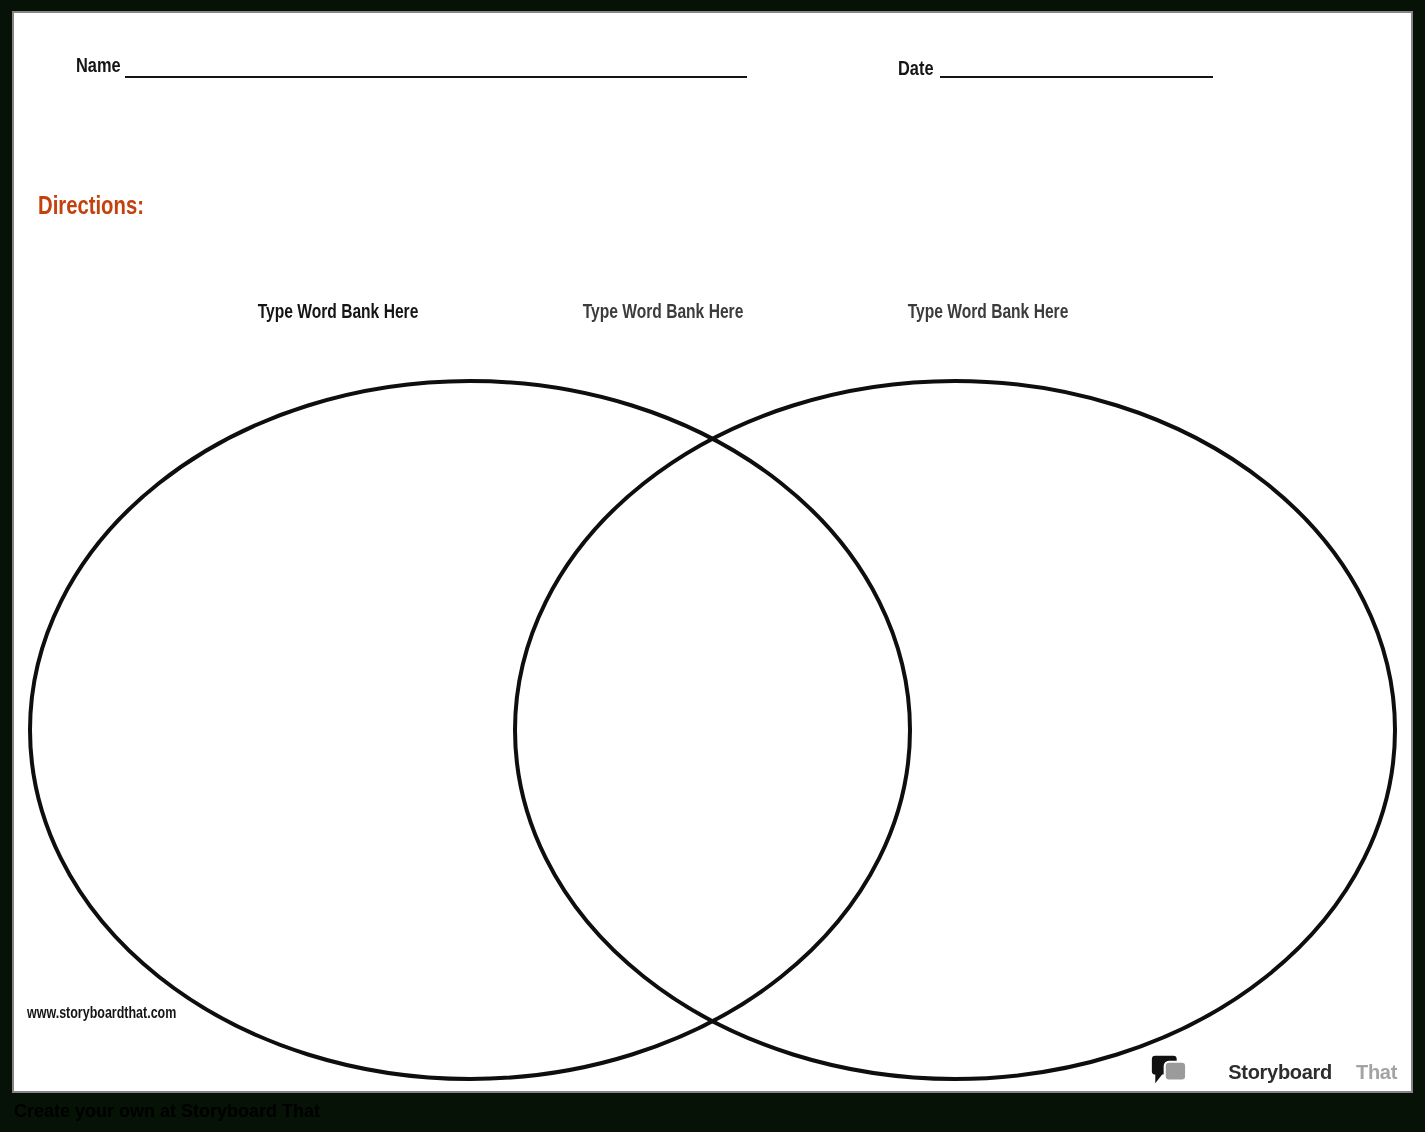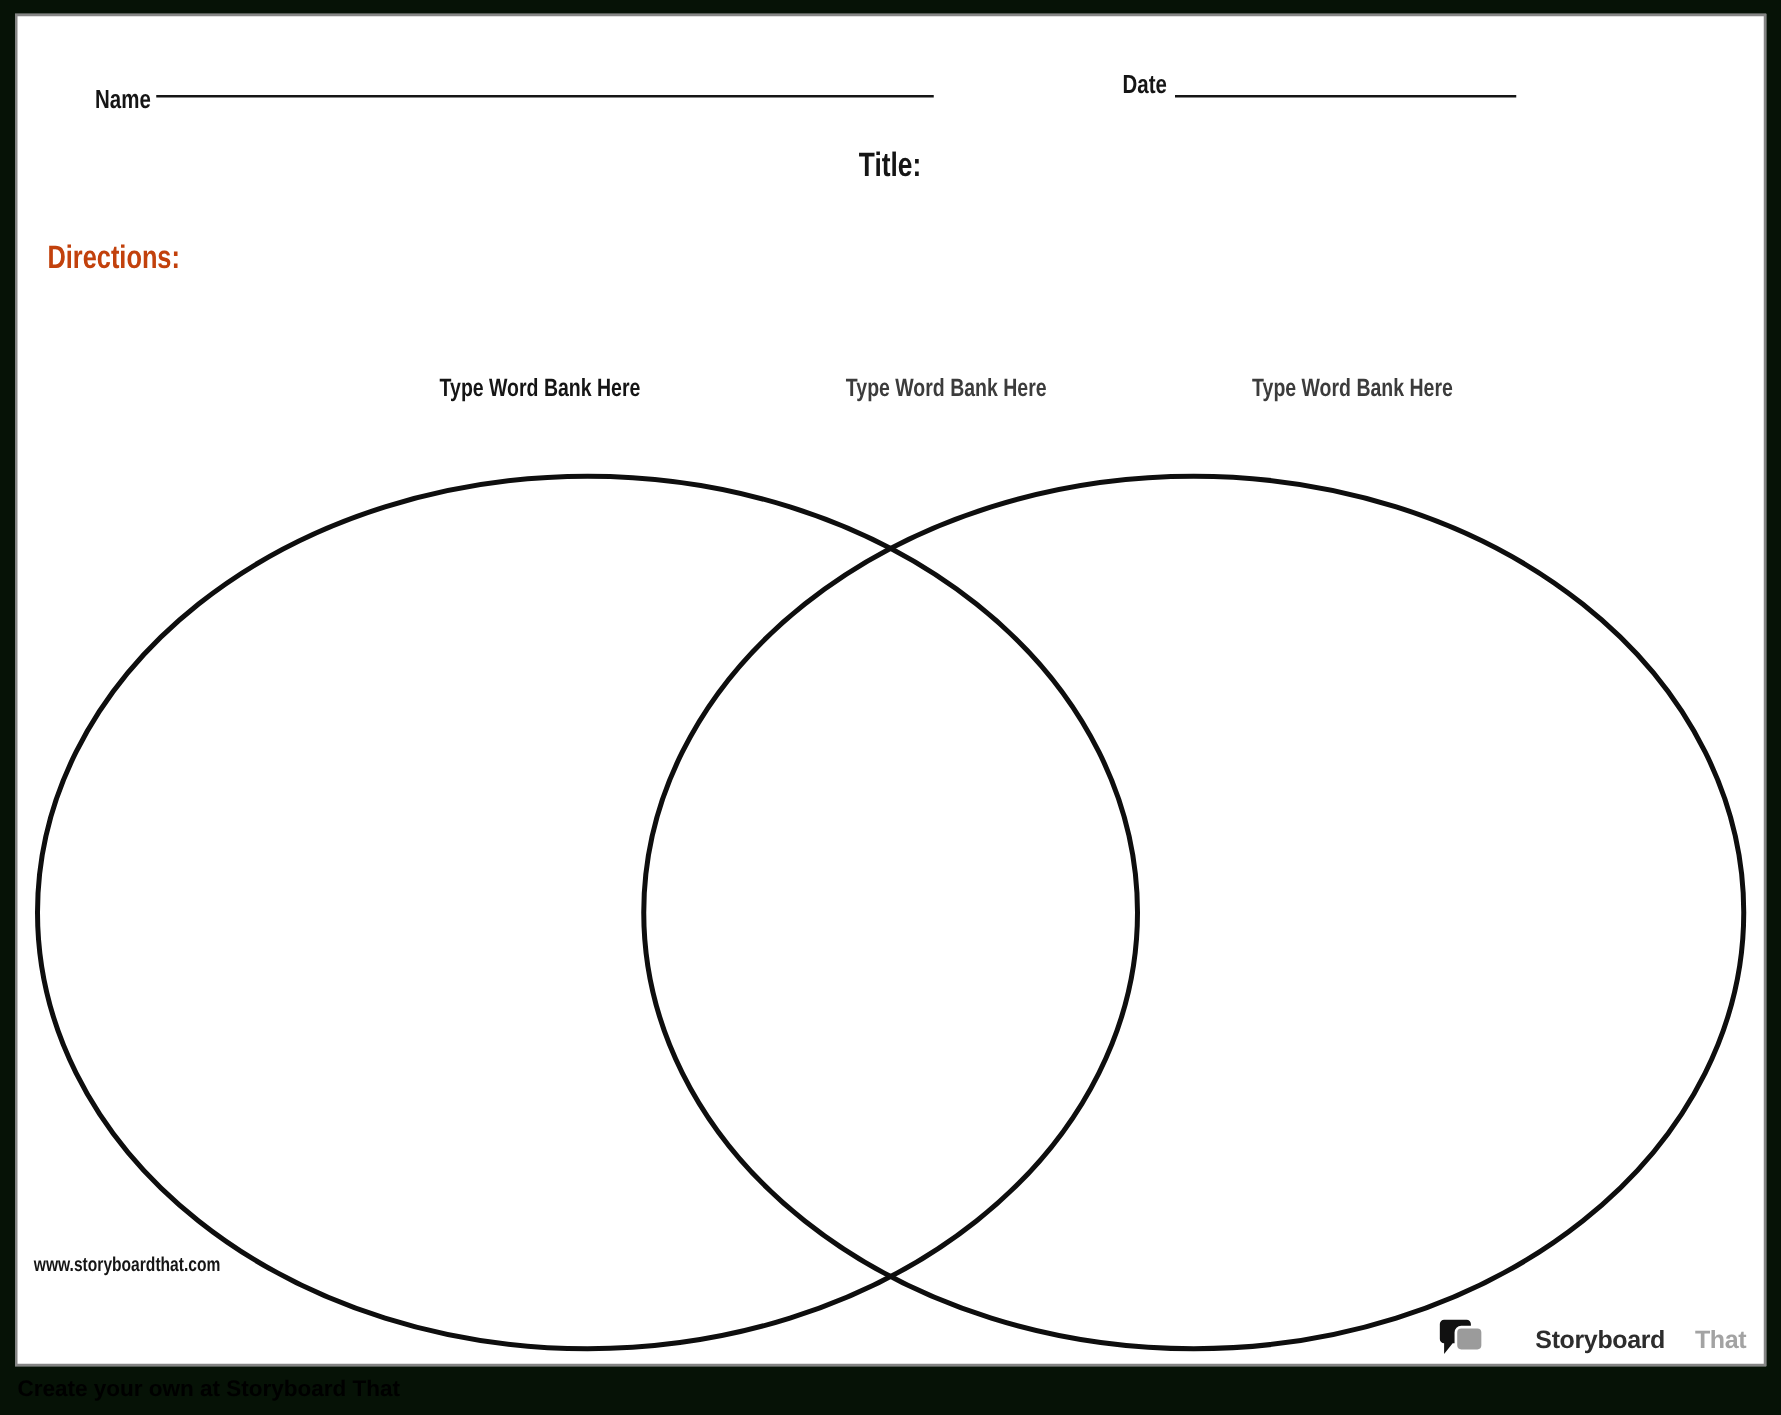--- a/index.html
+++ b/index.html
@@ -38,21 +38,21 @@
     transform-origin: 50% 50%;
     white-space: nowrap;
   }
   .field-label {
     position: absolute;
     font-weight: bold;
     font-size: 21px;
     line-height: 20px;
     color: #151515;
   }
-  .name-label { left: 62px; top: 57px; }
+  .name-label { left: 62px; top: 42px; }
   .date-label { left: 884px; top: 45px; text-decoration: underline; }
   .field-line {
     position: absolute;
     top: 45px;
     height: 18px;
     border-bottom: 2px solid #151515;
   }
   .name-line { left: 111px; width: 622px; }
   .date-line { left: 926px; width: 273px; }
   .title-row {
@@ -72,21 +72,21 @@
     top: 182px;
     font-weight: bold;
     font-size: 26px;
     line-height: 21px;
     color: #c2410c;
   }
   .wordbank-label {
     position: absolute;
     top: 288px;
     width: 300px;
-    text-align: right;
+    text-align: left;
     font-weight: bold;
     font-size: 20px;
     line-height: 20px;
   }
   .wb-1 { left: 221px; }
   .wb-2 { left: 546px; }
   .wb-3 { left: 871px; }
   .venn {
     position: absolute;
     left: 0;
@@ -138,21 +138,20 @@
 <div class="frame">
 
   <div class="page">
 
     <span class="field-label name-label"><span class="cond">Name</span></span>
     <div class="field-line name-line"></div>
 
     <span class="field-label date-label"><span class="cond">Date</span></span>
     <div class="field-line date-line"></div>
 
-    <div class="title-row"><span class="cond-center">Title:</span></div>
 
     <div class="directions"><span class="cond">Directions:</span></div>
 
     <div class="wordbank-label wb-1"><span class="cond-center" style="color: rgb(21, 21, 21);">Type Word Bank Here</span></div>
     <div class="wordbank-label wb-2"><span class="cond-center" style="color: rgb(60, 60, 60);">Type Word Bank Here</span></div>
     <div class="wordbank-label wb-3"><span class="cond-center" style="color: rgb(60, 60, 60);">Type Word Bank Here</span></div>
 
     <svg class="venn" viewBox="0 0 1397 1078" preserveAspectRatio="none">
       <ellipse fill="none" cx="456" cy="717" rx="440" ry="349" stroke="#0e0e0e" stroke-width="4"></ellipse>
       <ellipse fill="none" cx="941" cy="717" rx="440" ry="349" stroke="#0e0e0e" stroke-width="4"></ellipse>

